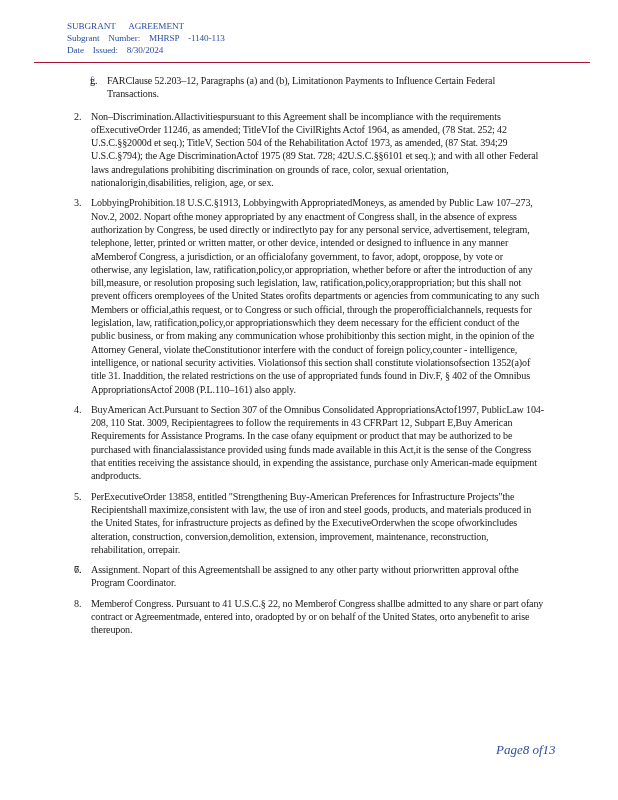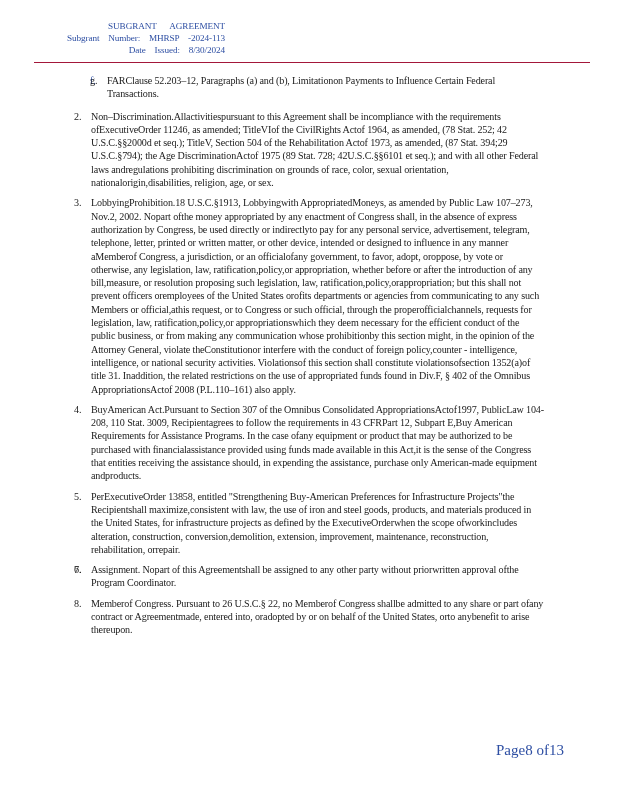--- a/index.html
+++ b/index.html
@@ -6,46 +6,46 @@
   body {
     width: 618px; height: 800px; position: relative; overflow: hidden;
     font-family: "Liberation Serif", "DejaVu Serif", serif;
     color: #1a1a1a;
   }
   .header {
     position: absolute; left: 67px; top: 20px;
     font-size: 9.2px; line-height: 12px; color: #2e4fa3;
     letter-spacing: -0.1px;
   }
-  .header .row { white-space: pre; text-align: right; }
+  .header .row { white-space: pre; }
   .rule {
     position: absolute; left: 34px; top: 62px; width: 556px; height: 0;
     border-top: 1.3px solid #a3173a;
   }
   .content {
     position: absolute; left: 74px; top: 74px; width: 470px;
     font-size: 10.1px; line-height: 13.3px; letter-spacing: -0.15px;
   }
   .sub { position: relative; padding-left: 17px; margin-left: 16px; }
   .sub .mk { position: absolute; left: 0; top: 0; }
   .sub.blue { color: #2e4fa3; }
   .item { position: relative; padding-left: 17px; margin-top: 7px; }
   .item .num { position: absolute; left: 0; top: 0; }
   .item.first { margin-top: 9px; }
   .footer {
     position: absolute; left: 496px; top: 742px;
-    font-size: 15px; color: #2e4fa3;
+    font-size: 13px; color: #2e4fa3; font-style: italic;
   }
 </style>
 </head>
 <body>
 
 <div class="header">
   <div class="row">SUBGRANT      AGREEMENT</div>
-  <div class="row">Subgrant    Number:    MHRSP    -2024-113</div>
+  <div class="row">Subgrant    Number:    MHRSP    -1140-113</div>
   <div class="row">Date    Issued:    8/30/2024</div>
 </div>
 
 <div class="rule"></div>
 
 <div class="content">
   <div class="sub blue">
     <span class="mk">f.</span>
   </div>
   <div class="sub">
@@ -71,17 +71,17 @@
   </div>
   <div class="item">
     <span class="num">6.</span>
   </div>
   <div class="item">
     <span class="num">7.</span>
     <span>Assignment. Nopart of this Agreementshall be assigned to any other party without priorwritten approval ofthe Program Coordinator.</span>
   </div>
   <div class="item">
     <span class="num">8.</span>
-    <span>Memberof Congress. Pursuant to 26 U.S.C.§ 22, no Memberof Congress shallbe admitted to any share or part ofany contract or Agreementmade, entered into, oradopted by or on behalf of the United States, orto anybenefit to arise thereupon.</span>
+    <span>Memberof Congress. Pursuant to 41 U.S.C.§ 22, no Memberof Congress shallbe admitted to any share or part ofany contract or Agreementmade, entered into, oradopted by or on behalf of the United States, orto anybenefit to arise thereupon.</span>
   </div>
 </div>
 
 <div class="footer">Page8 of13</div>
 
 </body></html>

